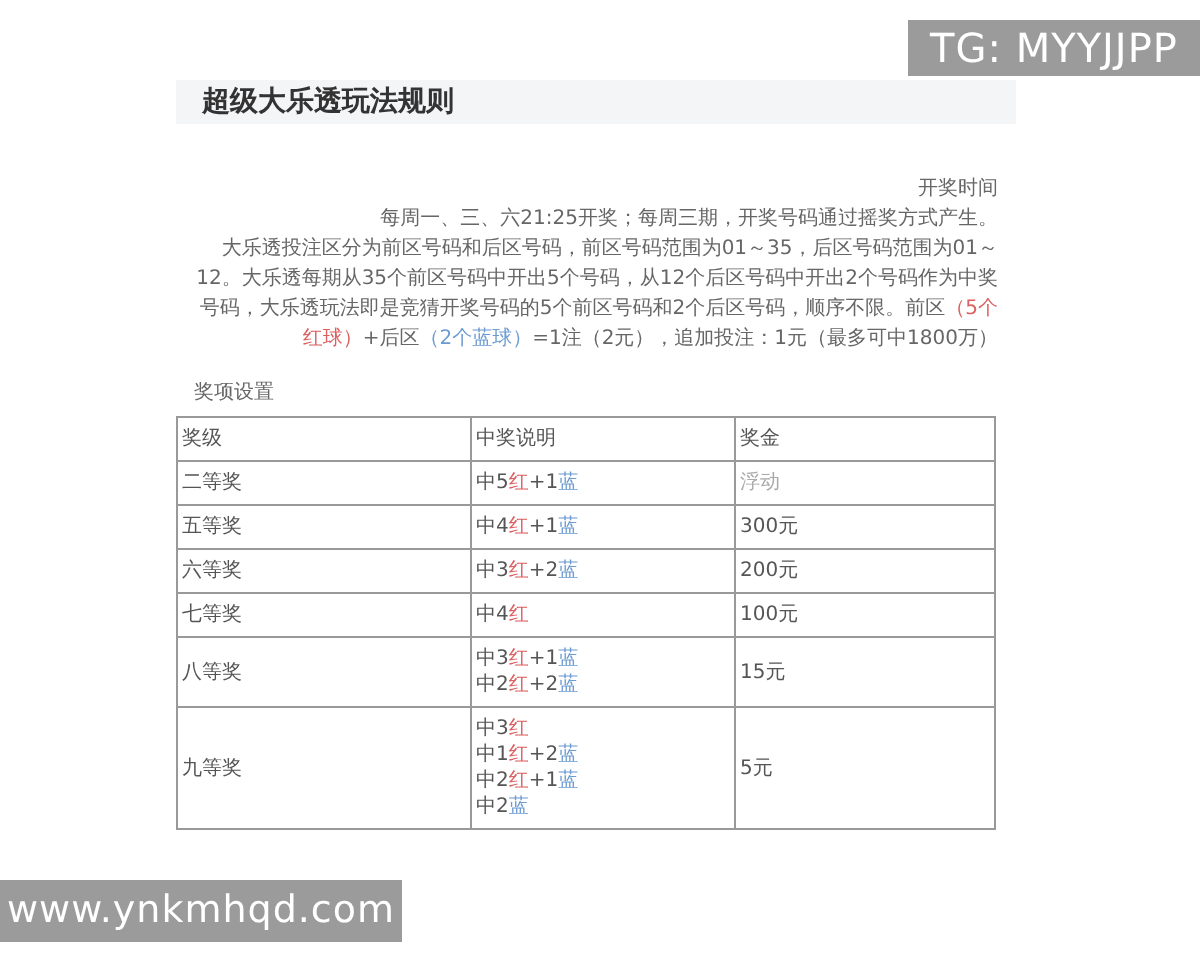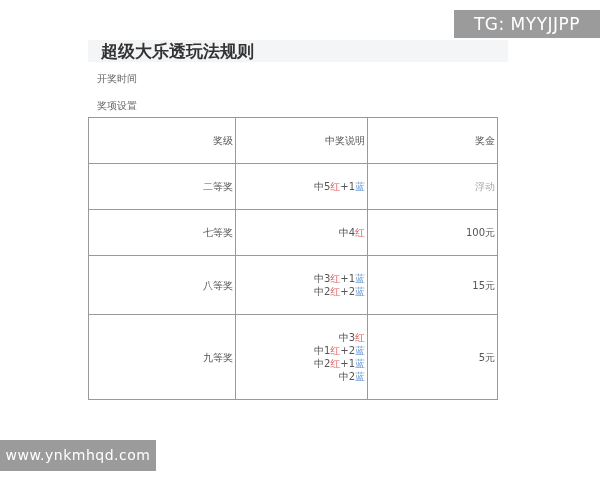--- a/index.html
+++ b/index.html
@@ -21,50 +21,50 @@
   .content{
     position:absolute;
     left:88px; top:40px;
     width:420px;
   }
   .title-bar{
     background:var(--titlebar-bg);
     height:22px;
     line-height:22px;
     padding:0 13px;
-    font-size:17px;
+    font-size:14px;
     font-weight:bold;
     color:#333;
   }
   .txt{
     padding:0 9px;
     font-size:10px;
     color:var(--body-text);
   }
   .intro{margin-top:9px; line-height:16px;}
-  .block{margin-top:9px; line-height:15px;}
+  .block{margin-top:25px; line-height:15px;text-align:right;}
   .line{line-height:15px;}
   .rules-para{line-height:15px;}
   .seg-default{color:var(--body-text);}
   .seg-red{color:var(--red);}
   .seg-blue{color:var(--blue);}
   .prize-label{margin-top:13px; line-height:14px;}
   table.prize{
     margin-top:4px;
     width:409px;
     border-collapse:collapse;
     table-layout:fixed;
   }
   table.prize th, table.prize td{
     border:1px solid var(--table-border);
     font-size:10px;
     font-weight:normal;
     color:#555;
-    text-align:right;
-    padding:16px 2px;
+    text-align:left;
+    padding:4px 2px;
     height:14px;
     line-height:13px;
   }
   table.prize col.c1{width:147px;}
   table.prize col.c2{width:132px;}
   table.prize col.c3{width:130px;}
   td.prize-amt{font-weight:bold;color:#333;}
   td.prize-amt.floating{font-weight:normal;color:#a9a9a9;}
   .cond-line{line-height:13px;}
   .ch-red{color:var(--red);}
@@ -73,39 +73,41 @@
     position:absolute;
     background:var(--wm-bg);
     color:#fff;
     text-align:center;
     letter-spacing:.5px;
   }
   .wm-top{
     top:10px; right:0;
     width:146px; height:28px;
     line-height:28px;
-    font-size:17px;
+    font-size:20px;
   }
   .wm-bottom{
     top:440px; left:0;
-    width:156px; height:31px;
+    width:201px; height:31px;
     line-height:31px;
-    font-size:14px;
+    font-size:19px;
   }
 </style>
 </head>
 <body>
 
 <div class="content">
 
   <div class="title-bar">超级大乐透玩法规则</div>
 
 
   <div class="txt block">
     <div class="line">开奖时间</div>
+    <div class="line">每周一、三、六21:25开奖；每周三期，开奖号码通过摇奖方式产生。</div>
+    <div class="rules-para"><span class="seg-default">大乐透投注区分为前区号码和后区号码，前区号码范围为01～35，后区号码范围为01～12。大乐透每期从35个前区号码中开出5个号码，从12个后区号码中开出2个号码作为中奖号码，大乐透玩法即是竞猜开奖号码的5个前区号码和2个后区号码，顺序不限。前区</span><span class="seg-red">（5个红球）</span><span class="seg-default">+后区</span><span class="seg-blue">（2个蓝球）</span><span class="seg-default">=1注（2元），追加投注：1元（最多可中1800万）</span></div>
   </div>
 
   <div class="txt prize-label">奖项设置</div>
 
   <table class="prize">
     <colgroup>
         <col class="c1">
         <col class="c2">
         <col class="c3">
       </colgroup>
@@ -116,20 +118,34 @@
         <th>奖金</th>
       </tr>
     </thead>
     <tbody>
         <tr>
           <td>二等奖</td>
           <td>
             <div class="cond-line">中5<span class="ch-red">红</span>+1<span class="ch-blue">蓝</span></div>
           </td>
           <td class="prize-amt floating">浮动</td>
+        </tr>
+        <tr>
+          <td>五等奖</td>
+          <td>
+            <div class="cond-line">中4<span class="ch-red">红</span>+1<span class="ch-blue">蓝</span></div>
+          </td>
+          <td class="prize-amt">300元</td>
+        </tr>
+        <tr>
+          <td>六等奖</td>
+          <td>
+            <div class="cond-line">中3<span class="ch-red">红</span>+2<span class="ch-blue">蓝</span></div>
+          </td>
+          <td class="prize-amt">200元</td>
         </tr>
         <tr>
           <td>七等奖</td>
           <td>
             <div class="cond-line">中4<span class="ch-red">红</span></div>
           </td>
           <td class="prize-amt">100元</td>
         </tr>
         <tr>
           <td>八等奖</td>

